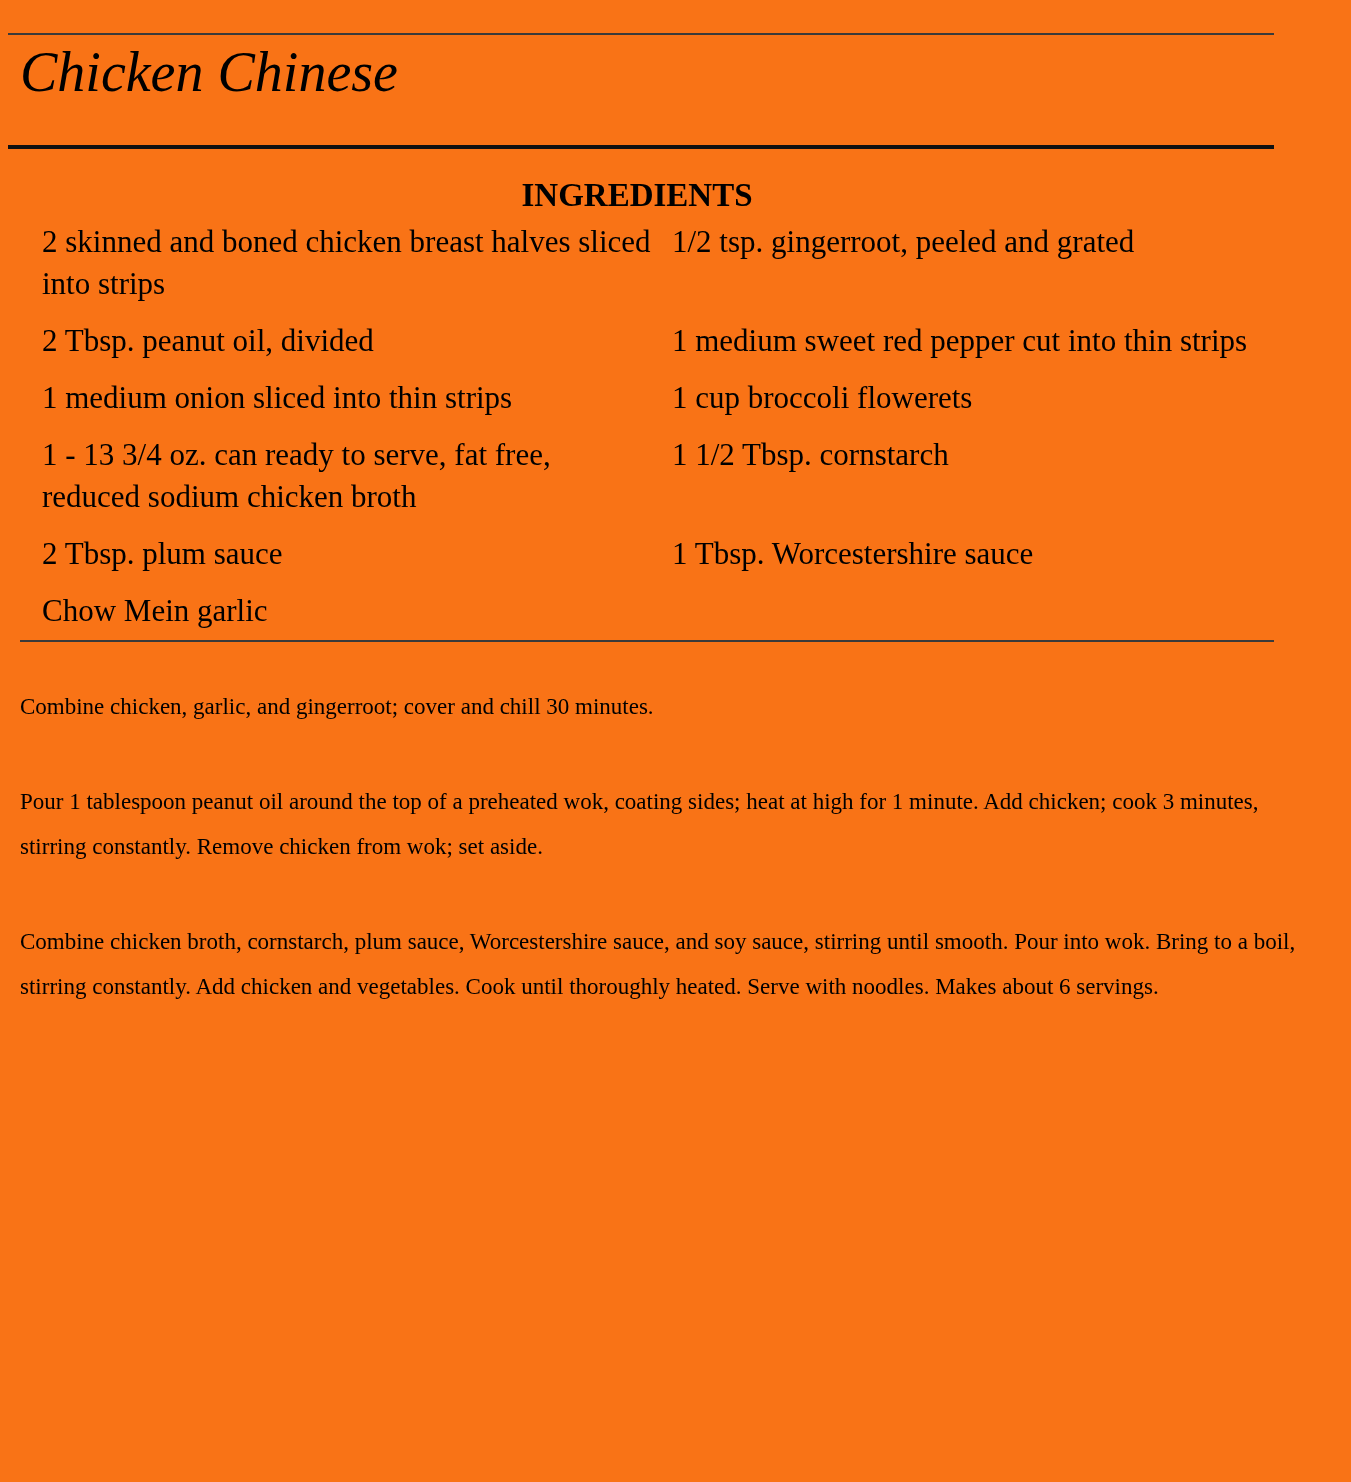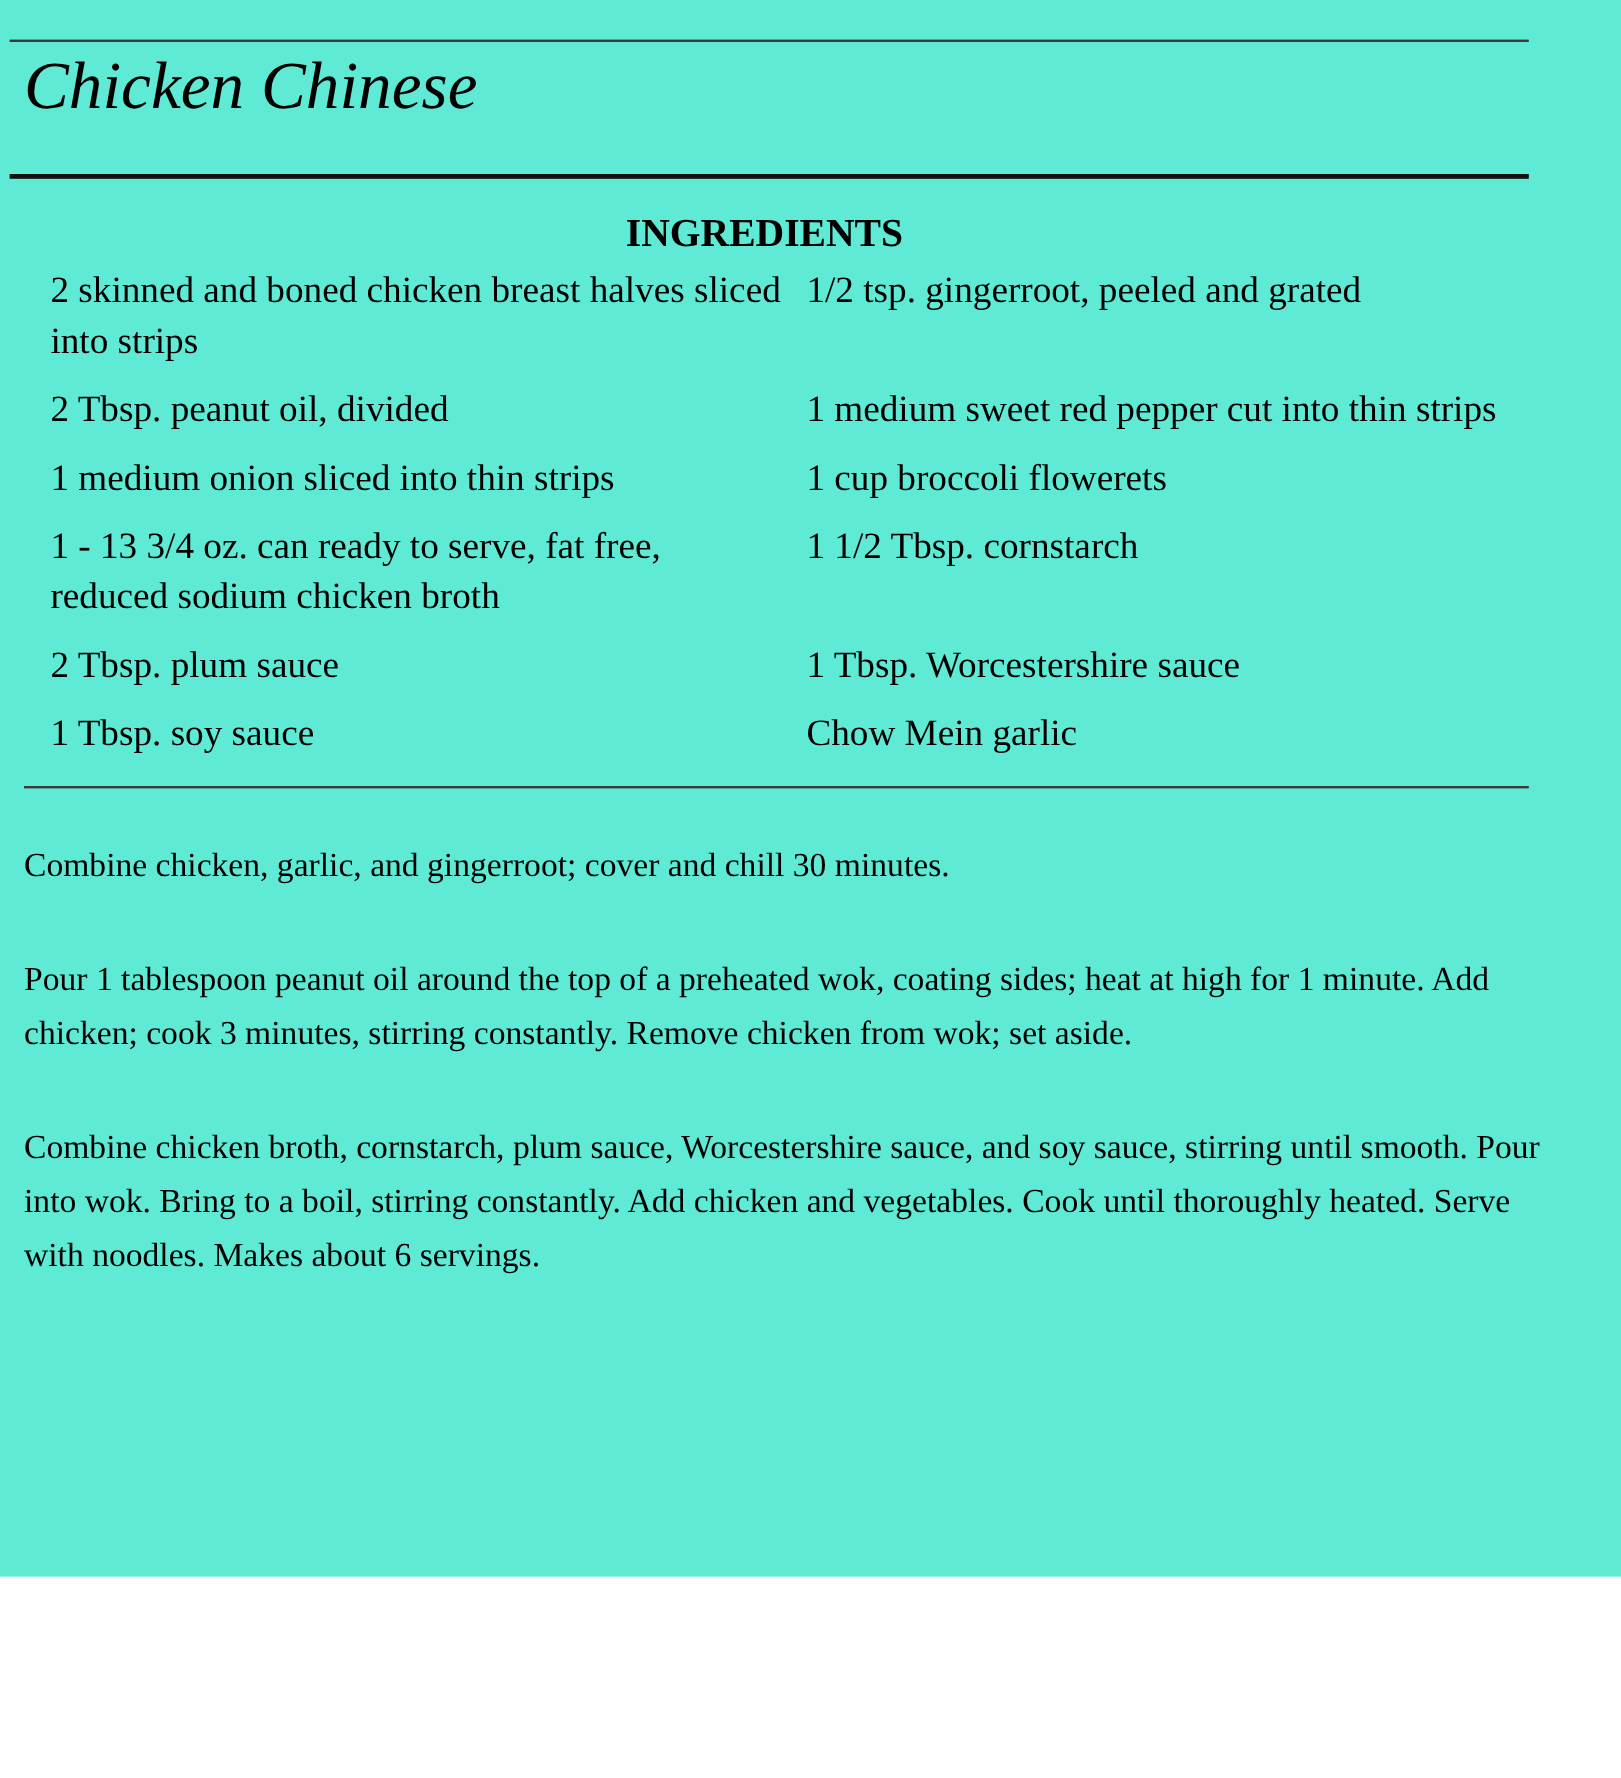--- a/index.html
+++ b/index.html
@@ -5,22 +5,22 @@
   html, body {
     margin: 0;
     padding: 0;
     background: #ffffff;
     color: #000000;
     font-family: "Liberation Serif", "DejaVu Serif", serif;
   }
   .page {
     position: relative;
     width: 1351px;
-    height: 1314px;
-    background: #5eead4;
+    height: 1482px;
+    background: #f97316;
     overflow: hidden;
   }
   .rule {
     border: none;
     margin: 0;
   }
   .rule-top {
     border-top: 2px solid #3a3a3a;
     margin: 33px 77px 0 8px;
   }
@@ -53,21 +53,21 @@
   }
   .ing-cell {
     padding-right: 18px;
   }
   .rule-bottom {
     border-top: 2px solid #3a3a3a;
     margin: 8px 77px 0 20px;
   }
   .directions {
     margin: 42px 41px 0 20px;
-    font-size: 28px;
+    font-size: 23px;
     line-height: 45px;
   }
   .directions p {
     margin: 0 0 50px 0;
   }
 </style>
 </head>
 <body>
 
 <div class="page">
@@ -90,21 +90,20 @@
       <div class="ing-cell">1 medium sweet red pepper cut into thin strips</div>
       <div class="ing-cell">1 medium onion sliced into thin strips</div>
 
       <div class="ing-cell">1 cup broccoli flowerets</div>
       <div class="ing-cell">1 - 13 3/4 oz. can ready to serve, fat free, reduced sodium chicken broth</div>
 
       <div class="ing-cell">1 1/2 Tbsp. cornstarch</div>
       <div class="ing-cell">2 Tbsp. plum sauce</div>
 
       <div class="ing-cell">1 Tbsp. Worcestershire sauce</div>
-      <div class="ing-cell">1 Tbsp. soy sauce</div>
 
       <div class="ing-cell">Chow Mein garlic</div>
       <div class="ing-cell"></div>
     </div>
   </section>
 
   <hr class="rule rule-bottom">
 
   <section class="directions">
     <p>Combine chicken, garlic, and gingerroot; cover and chill 30 minutes.</p>

